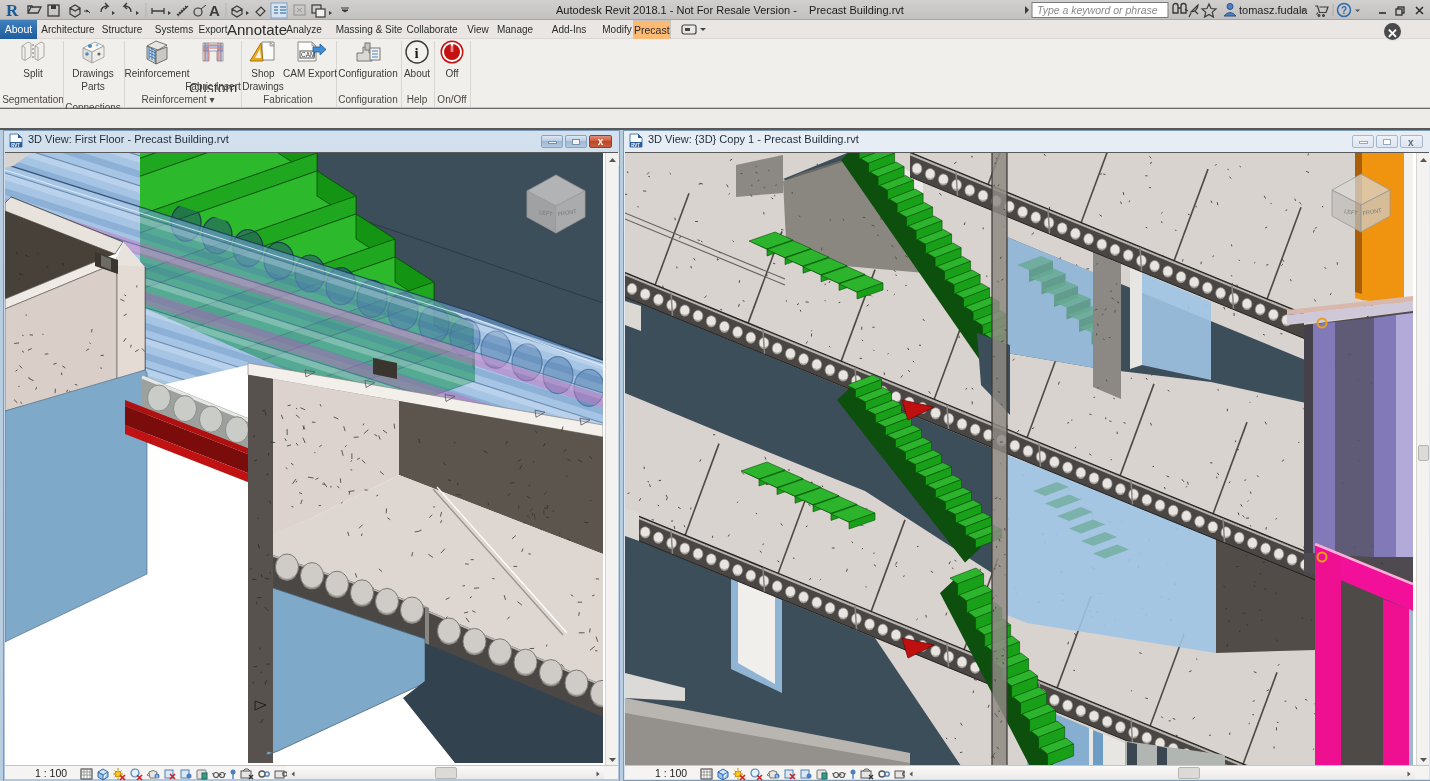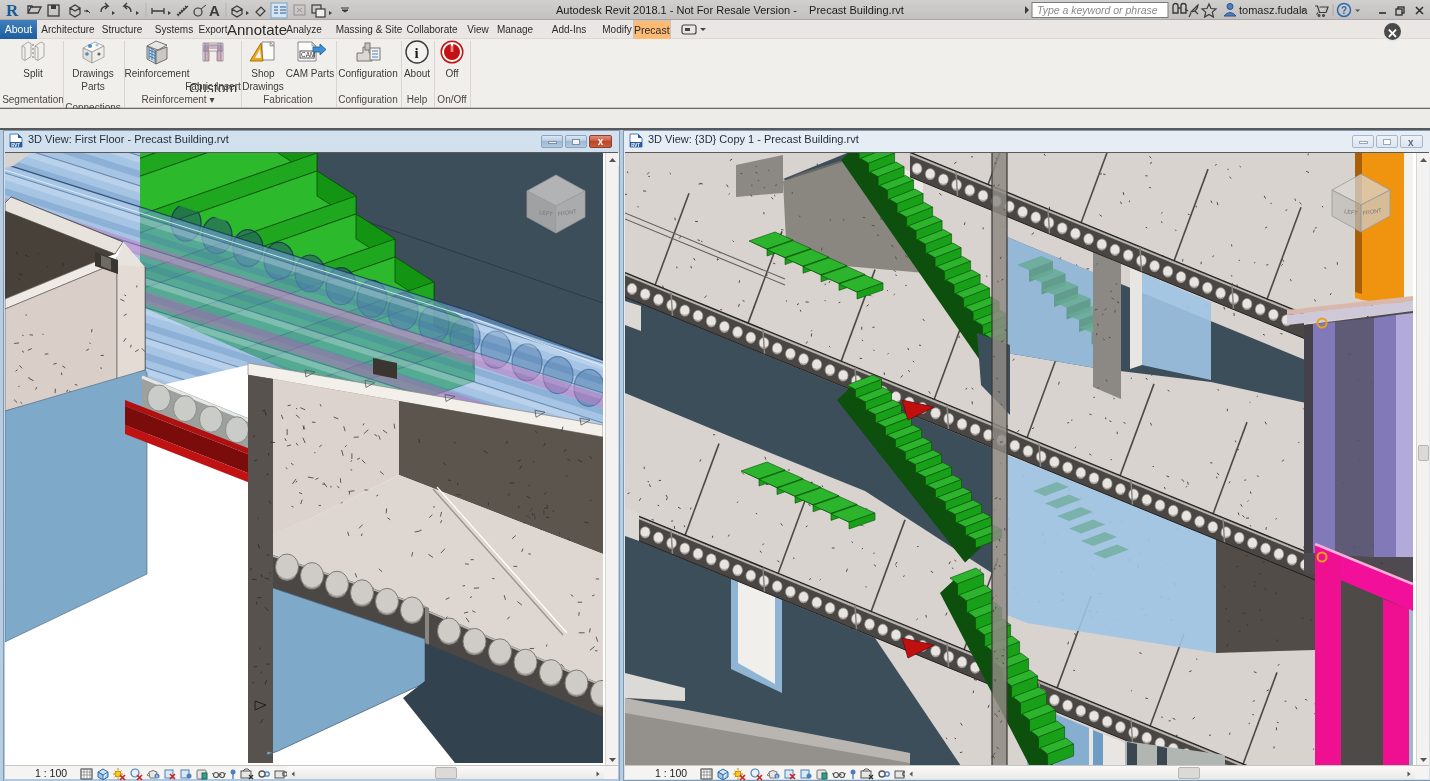--- a/index.html
+++ b/index.html
@@ -132,21 +132,21 @@
       </svg></div>
     <div style="position:absolute;left:263px;top:29px;transform:translateX(-50%);font-size:10px;color:#3c3a37;white-space:nowrap">Shop</div>
     <div style="position:absolute;left:263px;top:42px;transform:translateX(-50%);font-size:10px;color:#3c3a37;white-space:nowrap">Drawings</div>
     <div style="position:absolute;left:310px;top:0px;transform:translateX(-50%);width:110px;text-align:center"><svg width="34" height="28" viewBox="0 0 34 28">
         <path d="M5 3 h14 l4 4 v15 h-18 z" fill="#fbfbfa" stroke="#888"></path>
         <path d="M19 3 l4 4 h-4 z" fill="#d8d5d1" stroke="#888" stroke-width="0.7"></path>
         <rect x="7" y="12" width="14" height="7" fill="#fff" stroke="#555"></rect>
         <text x="8" y="18" font-size="6.5" fill="#333">CAM</text>
         <path d="M20 8 h7 v-3 l6 5.5 -6 5.5 v-3 h-7 z" fill="#3f8fd2" stroke="#1c5a96" stroke-width="0.8"></path>
       </svg></div>
-    <div style="position:absolute;left:310px;top:29px;transform:translateX(-50%);font-size:10px;color:#3c3a37;white-space:nowrap">CAM Parts</div>
+    <div style="position:absolute;left:310px;top:29px;transform:translateX(-50%);font-size:10px;color:#3c3a37;white-space:nowrap">CAM Export</div>
     <div style="position:absolute;left:368px;top:0px;transform:translateX(-50%);width:110px;text-align:center"><svg width="34" height="28" viewBox="0 0 34 28">
         <path d="M6 14 h6 v-6 h6 v6 l3 0 v8 h-15 z" fill="#dcd9d5" stroke="#777" stroke-width="1"></path>
         <rect x="14" y="4" width="5" height="7" fill="#c8c5c1" stroke="#777"></rect>
         <rect x="19" y="9" width="10" height="12" fill="#f4f2ef" stroke="#777"></rect>
         <path d="M21 12 h6 M21 15 h6 M21 18 h6" stroke="#4f7fc4" stroke-width="1.2"></path>
       </svg></div>
     <div style="position:absolute;left:368px;top:29px;transform:translateX(-50%);font-size:10px;color:#3c3a37;white-space:nowrap">Configuration</div>
     <div style="position:absolute;left:417px;top:0px;transform:translateX(-50%);width:110px;text-align:center"><svg width="34" height="28" viewBox="0 0 34 28">
         <circle cx="17" cy="13" r="11" fill="#f4f2ef" stroke="#3a3a3a" stroke-width="1.4"></circle>
         <text x="14.5" y="19" font-size="15" font-weight="bold" font-family="Liberation Serif" fill="#1a1a1a">i</text>

